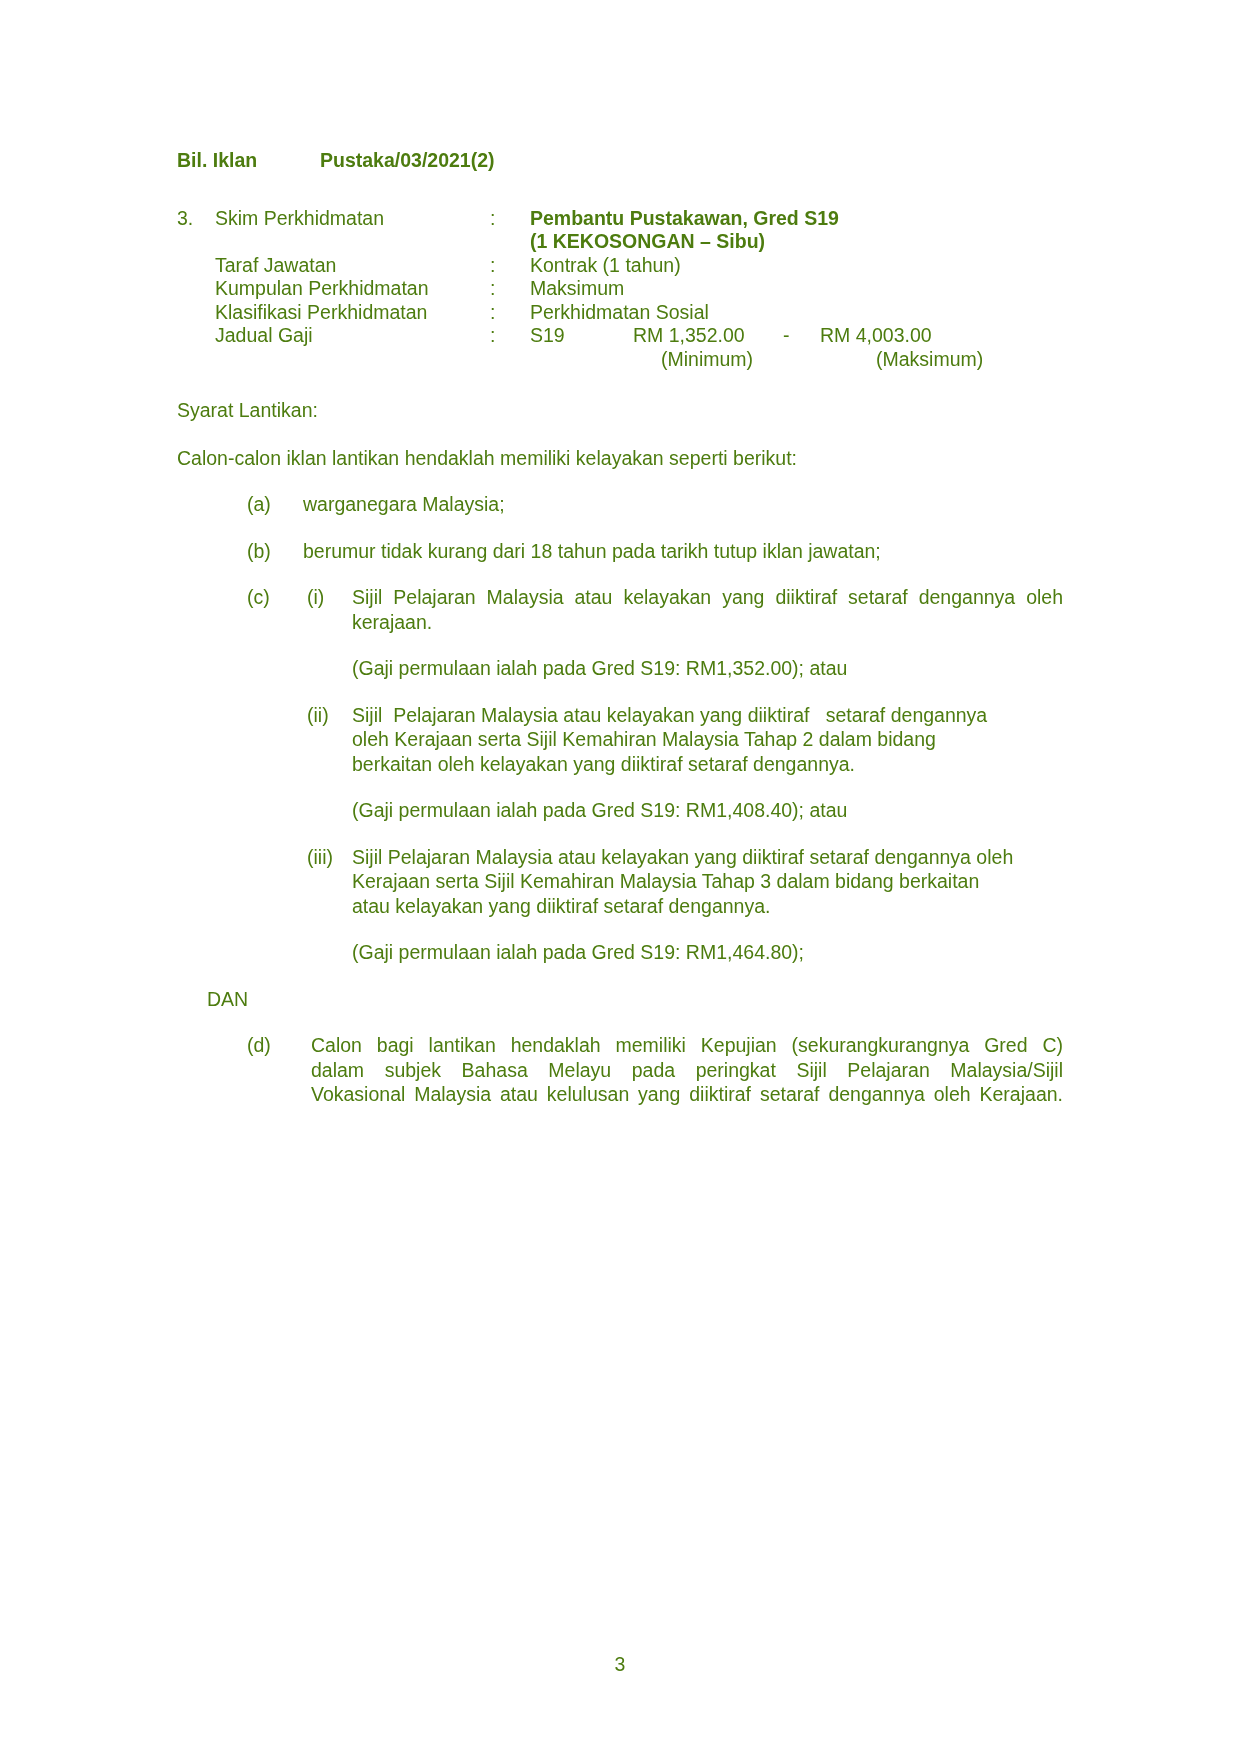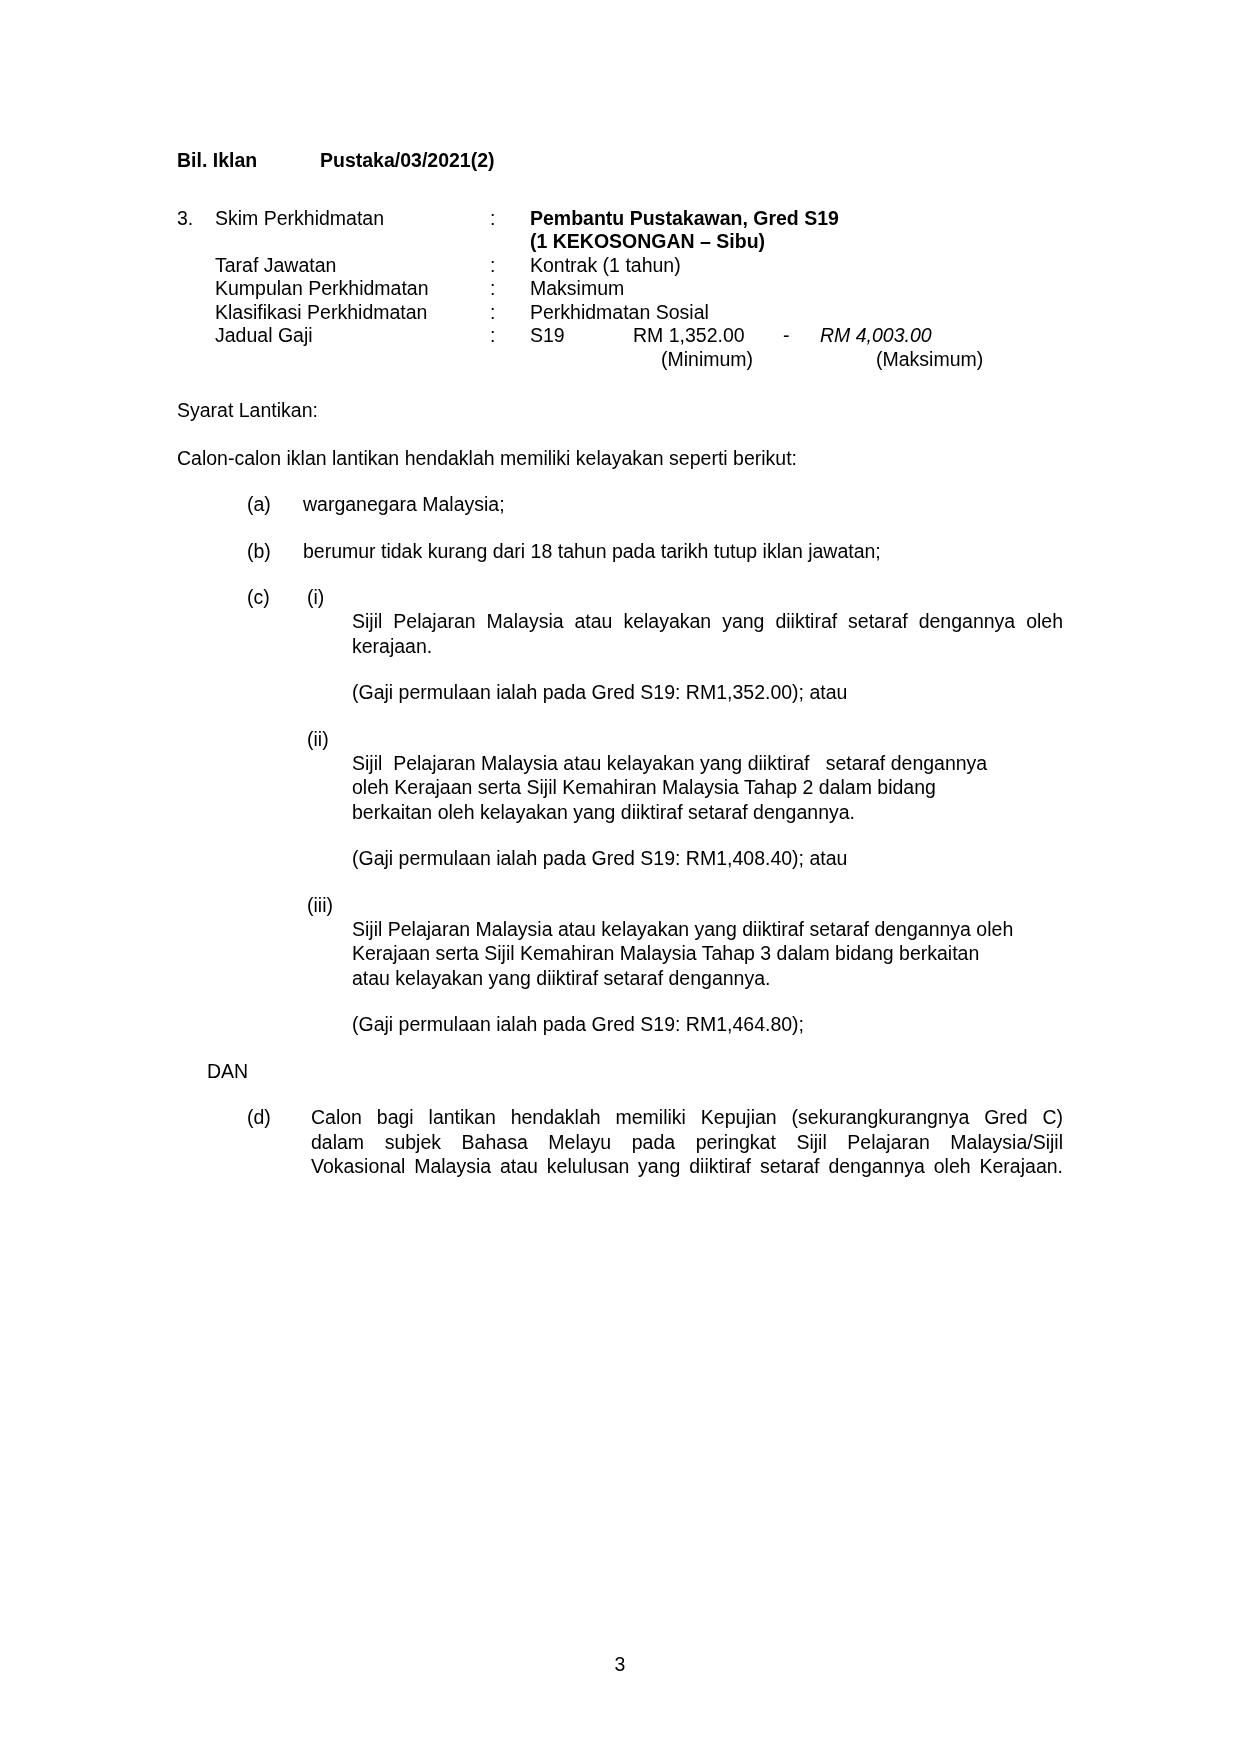--- a/index.html
+++ b/index.html
@@ -2,21 +2,21 @@
 <html><head>
 <meta charset="utf-8">
 <style>
   html, body { margin: 0; padding: 0; background: #888; }
   .page {
     position: relative;
     width: 1240px;
     height: 1755px;
     margin: 0 auto;
     background: #ffffff;
-    color: #000000;
+    color: #4d7c0f;
     font-family: "Liberation Sans", "DejaVu Sans", sans-serif;
     font-size: 19.5px;
     line-height: 24.5px;
     box-sizing: border-box;
     padding: 148px 177px 0 177px;
   }
   .bold { font-weight: bold; }
 
   
   .advert-header { font-weight: bold; white-space: nowrap; }
@@ -26,41 +26,41 @@
   .scheme { margin-top: 34px; line-height: 23.5px; }
   .srow { display: flex; }
   .srow .num   { width: 38px;  flex-shrink: 0; }
   .srow .lab   { width: 275px; flex-shrink: 0; }
   .srow .col   { width: 40px;  flex-shrink: 0; }
   .srow .val   { flex: 1; }
   .salary { display: flex; }
   .salary .grade { width: 103px; flex-shrink: 0; }
   .salary .min   { width: 150px; flex-shrink: 0; }
   .salary .dash  { width: 37px;  flex-shrink: 0; }
-  .salary .max   { flex: 1; font-style: italic; }
+  .salary .max   { flex: 1; }
   .salary-cap { display: flex; gap: 28px; }
   .salary-cap .sp    { width: 103px; flex-shrink: 0; }
   .salary-cap .minc  { width: 187px; flex-shrink: 0; }
   .salary-cap .maxc  { flex: 1; }
 
   .syarat-heading { margin-top: 27px; }
   .intro { margin-top: 23px; }
 
   
   .item { display: flex; margin-top: 22px; }
   .item .mk { width: 56px; flex-shrink: 0; }
   .item .tx { flex: 1; }
   .item-indent { padding-left: 70px; }
 
   
   .c-item { position: relative; padding-left: 130px; margin-top: 22px; }
   .c-marker { position: absolute; left: 70px; top: 0; }
   .sub { display: flex; }
   .sub .m { width: 45px; flex-shrink: 0; }
-  .sub .t { width: 711px; margin-top: 24px; }
+  .sub .t { width: 711px; }
   .gaji { margin-left: 45px; margin-top: 22px; }
   .sub-follow { margin-top: 22px; }
 
   .dan { margin-top: 22px; margin-left: 30px; }
 
   .d-item { margin-top: 22px; }
   .d-item .tx { width: 760px; }
 
   
   .lines > div { white-space: pre-wrap; }

